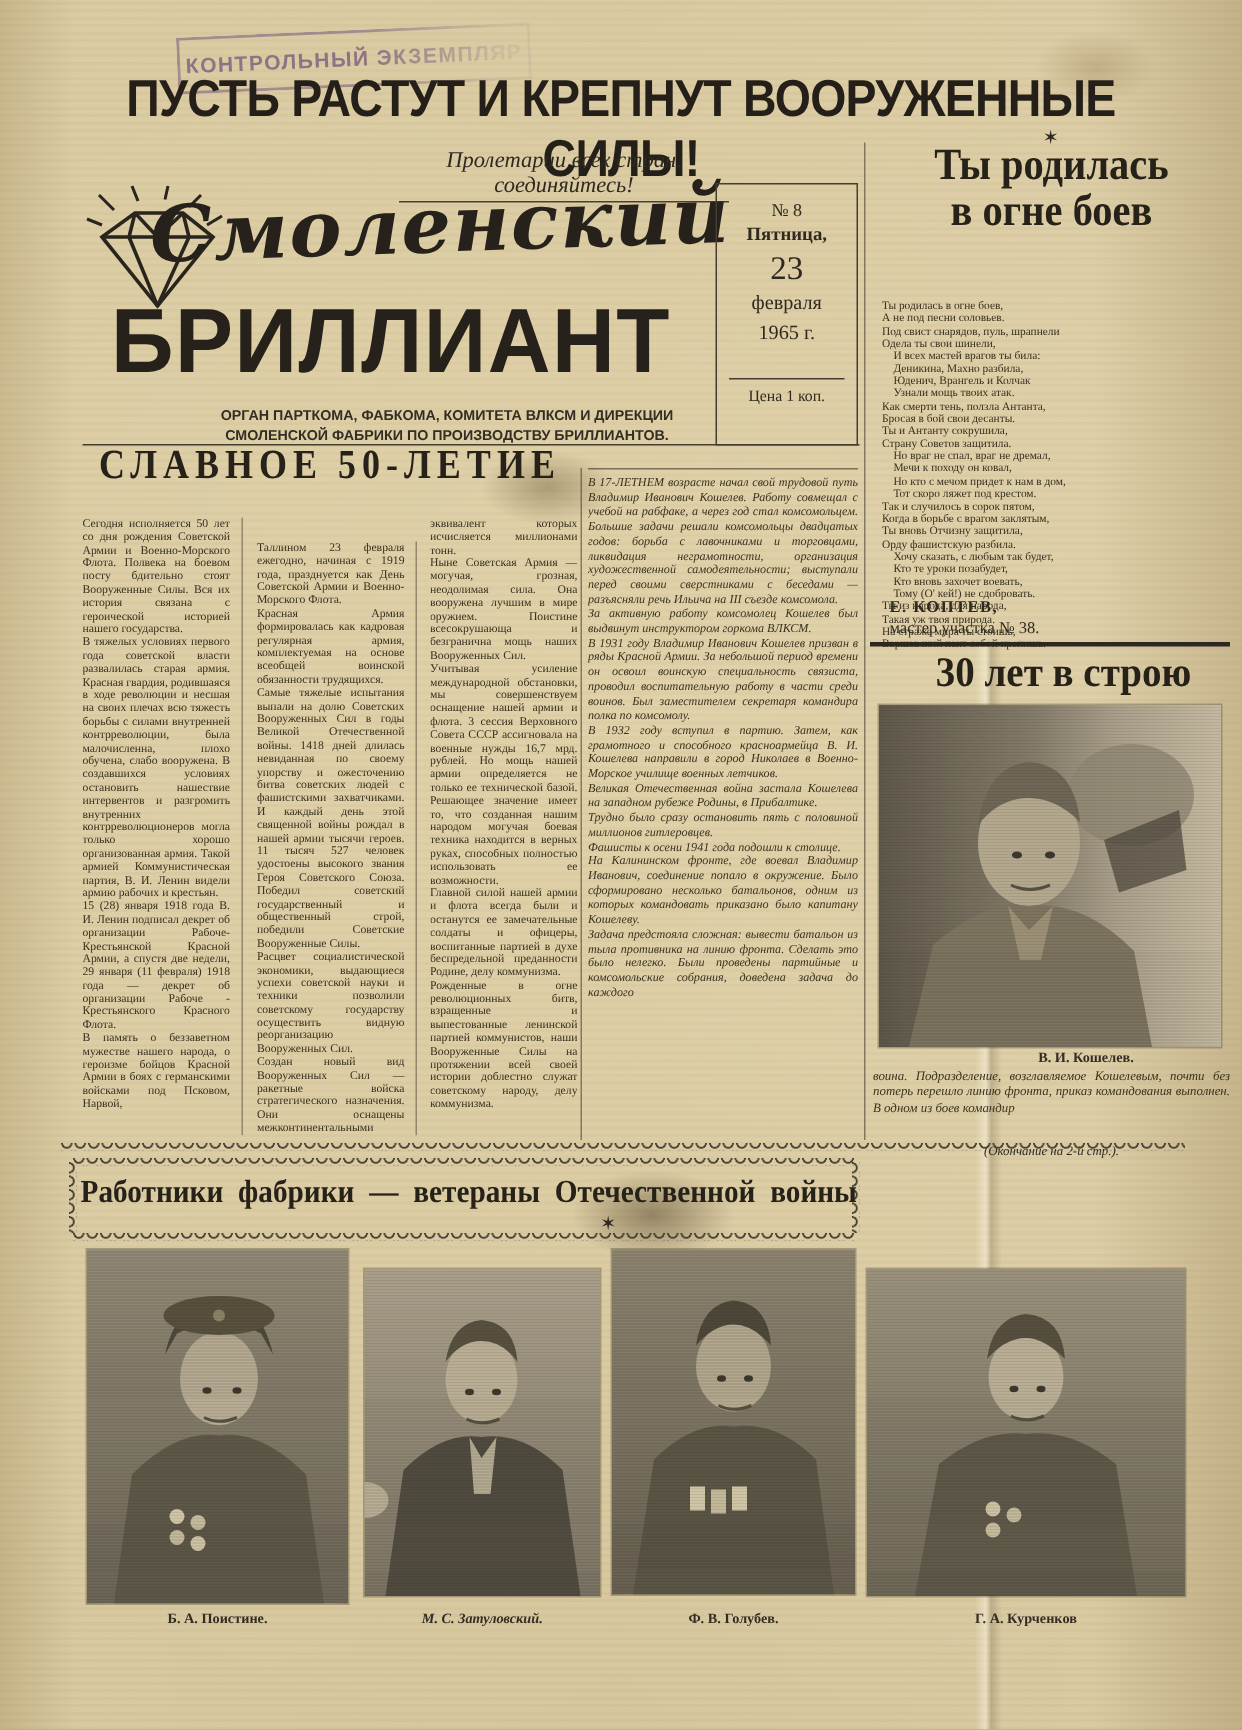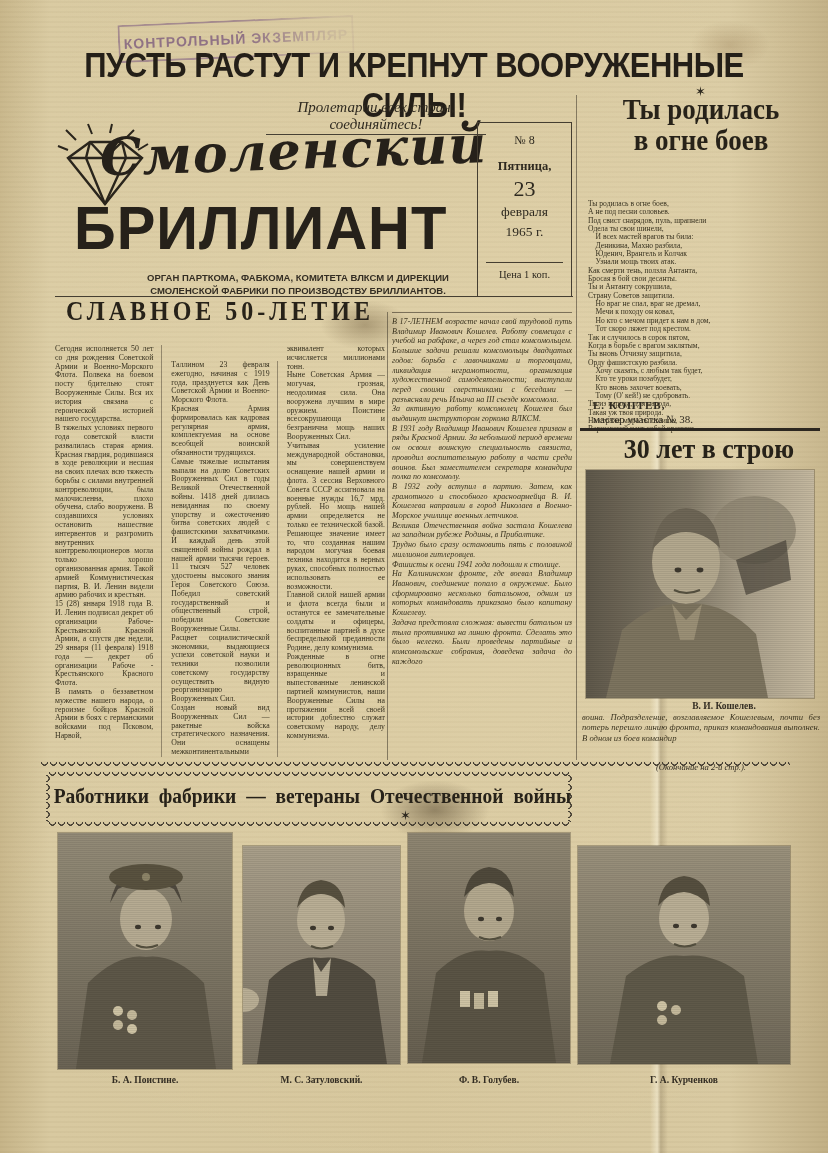--- a/index.html
+++ b/index.html
@@ -33,21 +33,21 @@
   .t-block{position:absolute;left:26px;top:82px;width:405px;font-size:58px;
     font-family:"Liberation Sans", sans-serif;font-weight:bold;letter-spacing:1px;
     transform:scaleY(1.05);color:#26211a;}
   .org{left:78px;top:272px;width:440px;text-align:center;
     font-family:"Liberation Sans", sans-serif;font-weight:bold;font-size:9.5px;
     line-height:1.35;color:#332d23;}
   .rule-h{position:absolute;background:#453e31;}
   .issue{left:477px;top:122px;width:93px;height:173px;border:1.5px solid #453e31;
     text-align:center;font-size:12px;}
   .issue .num{margin-top:10px;}
-  .issue .wd{margin-top:11px;font-weight:bold;font-size:12.5px;}
+  .issue .wd{margin-top:1px;font-weight:bold;font-size:12.5px;}
   .issue .day{font-size:22px;margin-top:2px;}
   .issue .mon{font-size:13.5px;margin-top:2px;}
   .issue .yr{font-size:13.5px;margin-top:4px;}
   .issue .sep{height:1px;background:#453e31;margin:22px 8px 6px 8px;}
   .issue .price{font-size:10.5px;}
   .vrule{position:absolute;width:1px;background:rgba(60,52,40,.55);}
   .star{position:absolute;font-size:13px;color:#2f2a20;}
   .poem-title{left:582px;top:97px;width:238px;text-align:center;font-weight:bold;
     font-size:27px;line-height:1.05;transform:scaleY(1.1);color:#272219;}
   .poem{left:588px;top:200px;width:232px;font-size:7.6px;line-height:1.1;
@@ -318,17 +318,17 @@
         <circle cx="98" cy="164" r="5" fill="#c4b99b"></circle>
       <circle cx="84" cy="174" r="5" fill="#c4b99b"></circle>
       <ellipse cx="98" cy="80" rx="3" ry="2.2" fill="#3d382e"></ellipse>
         <ellipse cx="116" cy="80" rx="3" ry="2.2" fill="#3d382e"></ellipse>
       <path d="M96,98 Q106,103 118,98" stroke="#55503f" stroke-width="2" fill="none"></path>
     </svg>
     <div class="grain"></div>
   </div>
 
   <div class="cap" style="left:58px;top:1075px;width:174px;">Б. А. Поистине.</div>
-  <div class="cap" style="left:243px;top:1075px;width:157px;">М. С. Затуловский.</div>
+  <div class="cap" style="left:243px;top:1075px;width:157px;font-style:italic;">М. С. Затуловский.</div>
   <div class="cap" style="left:408px;top:1075px;width:162px;">Ф. В. Голубев.</div>
   <div class="cap" style="left:578px;top:1075px;width:212px;">Г. А. Курченков</div>
 
 </div>
 
 </body></html>

